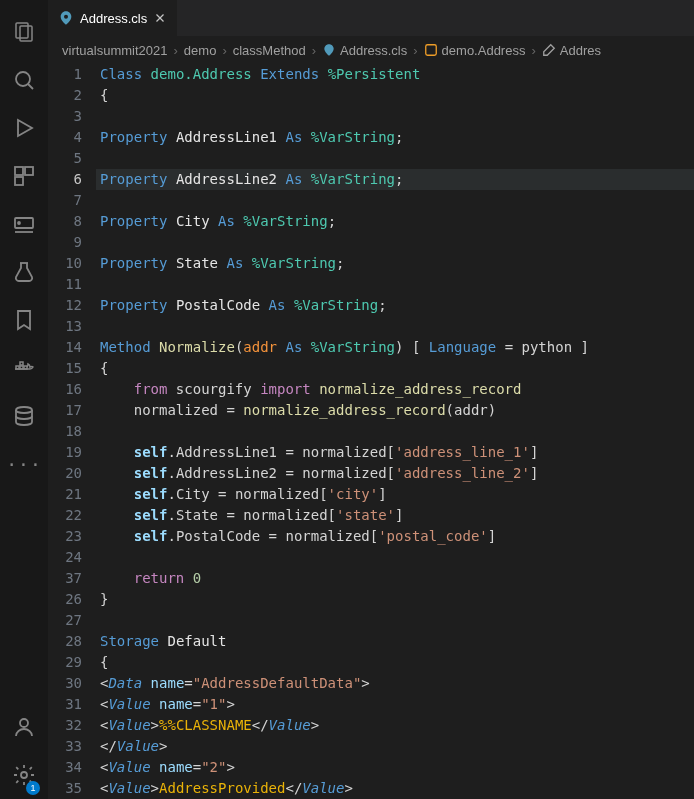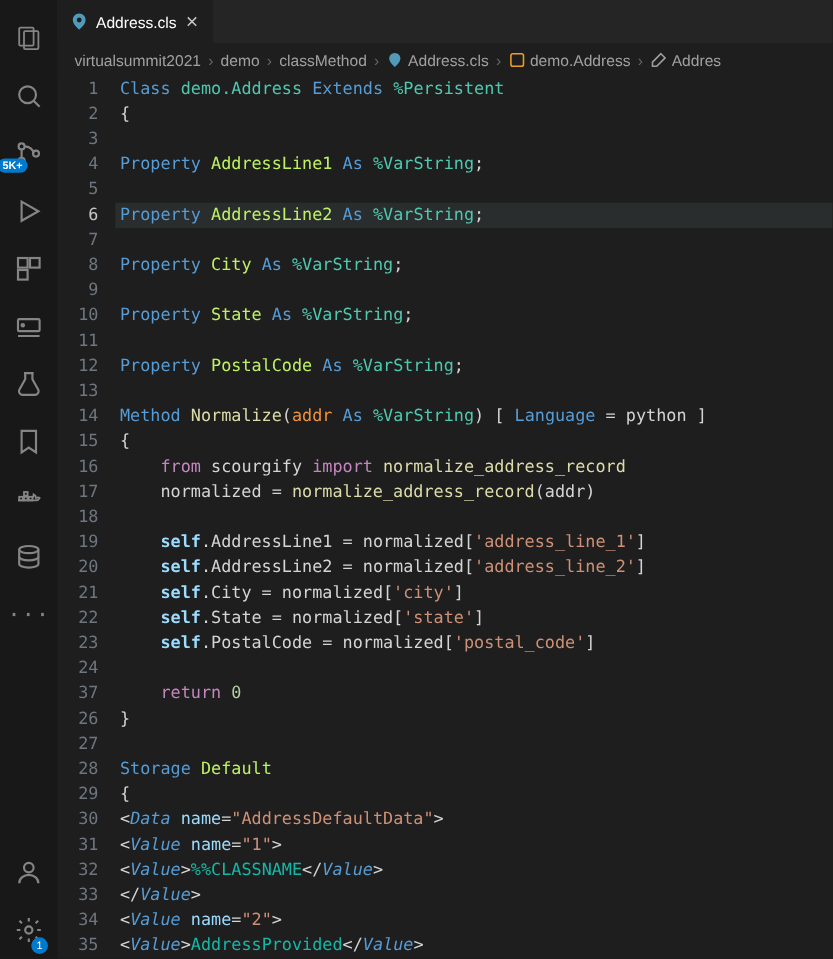--- a/index.html
+++ b/index.html
@@ -129,55 +129,46 @@
     padding-left: 4px;
   }
   .code-line { height: 21px; }
   .hl-line { background: #2a2d2e; margin-left: -4px; padding-left: 4px; width: calc(100% + 4px); }
   
   .kw { color: #569cd6; margin-top: 12px; }       
   .kw2 { color: #c586c0; }      
   .cls { color: #4ec9b0; }      
   .fn { color: #dcdcaa; }       
   .id { color: #d4d4d4; }       
-  .prop { color: #bef264; }     
+  .prop { color: #e5e5e5; }     
   .param { color: #f3923b; }     
   .str { color: #ce9178; }      
   .num { color: #b5cea8; }
   .punc { color: #d4d4d4; }
   .tag { color: #569cd6; font-style: italic; }
   .attr { color: #9cdcfe; }
   .self { color: #9cdcfe; font-weight: bold; }
-  .txt { color: #14b8a6; }
+  .txt { color: #eab308; }
 </style>
 </head>
 <body>
 
 <div class="activity-bar">
   <div class="activity-top">
     <div class="activity-icon">
       <svg viewBox="0 0 24 24" fill="none" stroke="currentColor" stroke-width="1.5">
           <rect x="4" y="3" width="12" height="15" rx="1"></rect>
           <rect x="8" y="6" width="12" height="15" rx="1"></rect>
         </svg>
     </div>
     <div class="activity-icon">
       <svg viewBox="0 0 24 24" fill="none" stroke="currentColor" stroke-width="1.8">
           <circle cx="11" cy="11" r="7"></circle>
           <line x1="21" y1="21" x2="16" y2="16"></line>
         </svg>
-    </div>
-    <div class="activity-icon">
-      <svg viewBox="0 0 24 24" fill="none" stroke="currentColor" stroke-width="1.8">
-          <circle cx="6" cy="6" r="2.5"></circle>
-          <circle cx="6" cy="18" r="2.5"></circle>
-          <circle cx="18" cy="12" r="2.5"></circle>
-          <path d="M6 8.5v7M8 6c5 0 8 3 8 6"></path>
-        </svg>
-      <span class="badge">5K+</span>
     </div>
     <div class="activity-icon">
       <svg viewBox="0 0 24 24" fill="none" stroke="currentColor" stroke-width="1.8">
           <polygon points="6,4 20,12 6,20"></polygon>
         </svg>
     </div>
     <div class="activity-icon">
       <svg viewBox="0 0 24 24" fill="none" stroke="currentColor" stroke-width="1.8">
           <rect x="3" y="3" width="8" height="8"></rect>
           <rect x="13" y="3" width="8" height="8"></rect>

